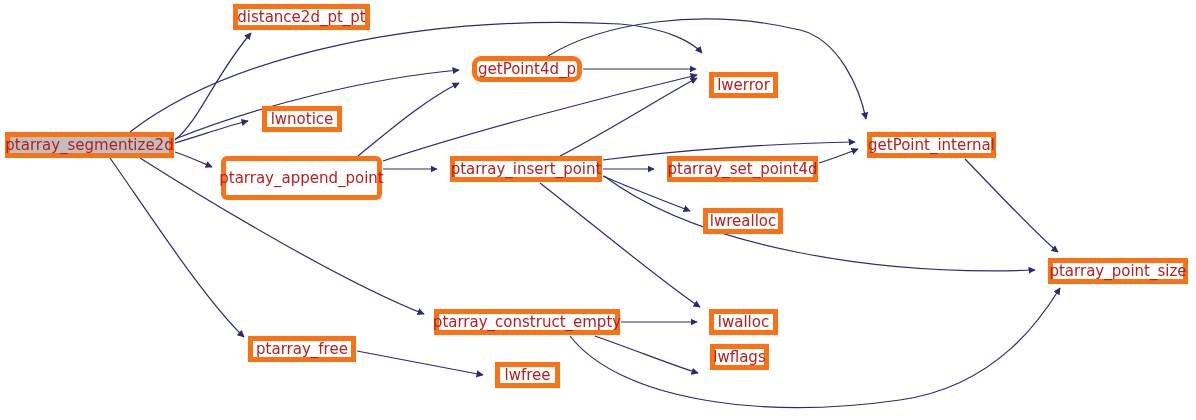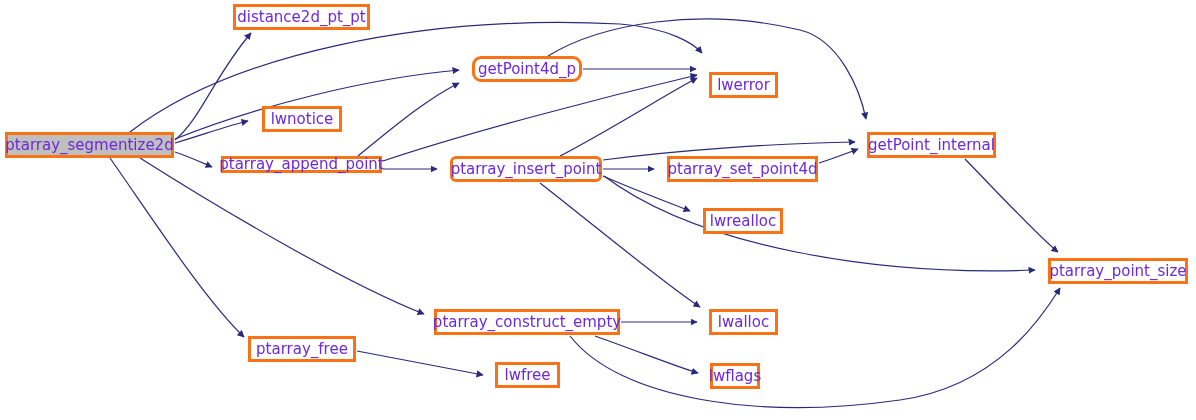--- a/index.html
+++ b/index.html
@@ -23,23 +23,23 @@
     width: 1196px;
     height: 420px;
     pointer-events: none;
   }
   .node {
     position: absolute;
     box-sizing: border-box;
     display: flex;
     align-items: center;
     justify-content: center;
-    border: 3px solid #f97316;
+    border: 5px solid #f97316;
     background: #ffffff;
-    color: #6d28d9;
+    color: #b91c1c;
     font-size: 15px;
     line-height: 1;
     white-space: nowrap;
     letter-spacing: 0px;
     z-index: 2;
   }
   .node.highlight {
     background: #bfbfbf;
   }
   .node-label {
@@ -87,27 +87,27 @@
   <div id="node-layer">
       <div class="node highlight" style="left: 5px; top: 132px; width: 169px; height: 26px;">
         <span class="node-label">ptarray_segmentize2d</span>
       </div>
       <div class="node" style="left: 233px; top: 4px; width: 137px; height: 26px;">
         <span class="node-label">distance2d_pt_pt</span>
       </div>
       <div class="node" style="left: 262px; top: 106px; width: 80px; height: 26px;">
         <span class="node-label">lwnotice</span>
       </div>
-      <div class="node" style="left: 221px; top: 156px; width: 161px; height: 17px;">
+      <div class="node" style="left: 221px; top: 156px; width: 161px; height: 44px; border-radius: 6px;">
         <span class="node-label">ptarray_append_point</span>
       </div>
       <div class="node" style="left: 472px; top: 56px; width: 110px; height: 26px; border-radius: 9px;">
         <span class="node-label">getPoint4d_p</span>
       </div>
-      <div class="node" style="left: 450px; top: 156px; width: 152px; height: 26px; border-radius: 6px;">
+      <div class="node" style="left: 450px; top: 156px; width: 152px; height: 26px;">
         <span class="node-label">ptarray_insert_point</span>
       </div>
       <div class="node" style="left: 709px; top: 56px; width: 69px; height: 26px; margin-top: 16px;">
         <span class="node-label">lwerror</span>
       </div>
       <div class="node" style="left: 667px; top: 156px; width: 151px; height: 26px;">
         <span class="node-label">ptarray_set_point4d</span>
       </div>
       <div class="node" style="left: 703px; top: 208px; width: 80px; height: 26px;">
         <span class="node-label">lwrealloc</span>
@@ -123,17 +123,17 @@
       </div>
       <div class="node" style="left: 709px; top: 309px; width: 69px; height: 26px;">
         <span class="node-label">lwalloc</span>
       </div>
       <div class="node" style="left: 248px; top: 336px; width: 108px; height: 26px;">
         <span class="node-label">ptarray_free</span>
       </div>
       <div class="node" style="left: 495px; top: 362px; width: 65px; height: 26px;">
         <span class="node-label">lwfree</span>
       </div>
-      <div class="node" style="left: 710px; top: 363px; width: 50px; height: 26px;">
+      <div class="node" style="left: 710px; top: 344px; width: 59px; height: 26px;">
         <span class="node-label">lwflags</span>
       </div>
     </div>
 </div>
 
 </body></html>

